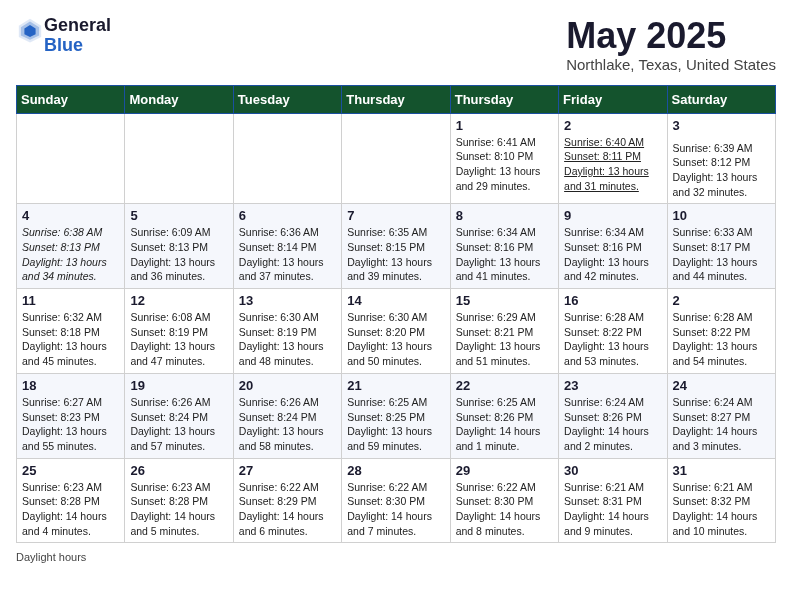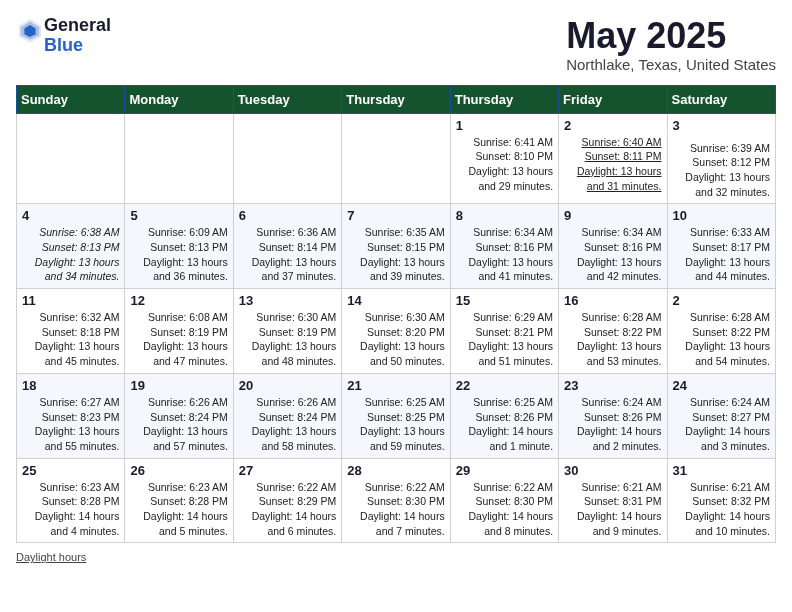--- a/index.html
+++ b/index.html
@@ -81,31 +81,29 @@
     .day-num {
       font-size: 13px;
       font-weight: bold;
       color: #1a1a2e;
       margin-bottom: 2px;
     }
     .day-info {
       font-size: 10.5px;
       color: #222;
       line-height: 1.4;
-      text-align: right;
     }
     .empty-cell {
       background: #fff !important;
     }
     .footer-note {
       margin-top: 8px;
       font-size: 11px;
       color: #444;
       text-align: left;
-      text-decoration: underline;
     }
   </style>
 </head>
 <body>
 
 <div class="header">
   <div class="logo">
     <svg class="logo-icon" viewBox="0 0 40 40">
       <polygon points="20,4 36,14 36,30 20,38 4,30 4,14" fill="#2563c4" opacity="0.15"></polygon>
       <polygon points="20,8 33,16 33,28 20,34 7,28 7,16" fill="#2563c4" opacity="0.3"></polygon>

